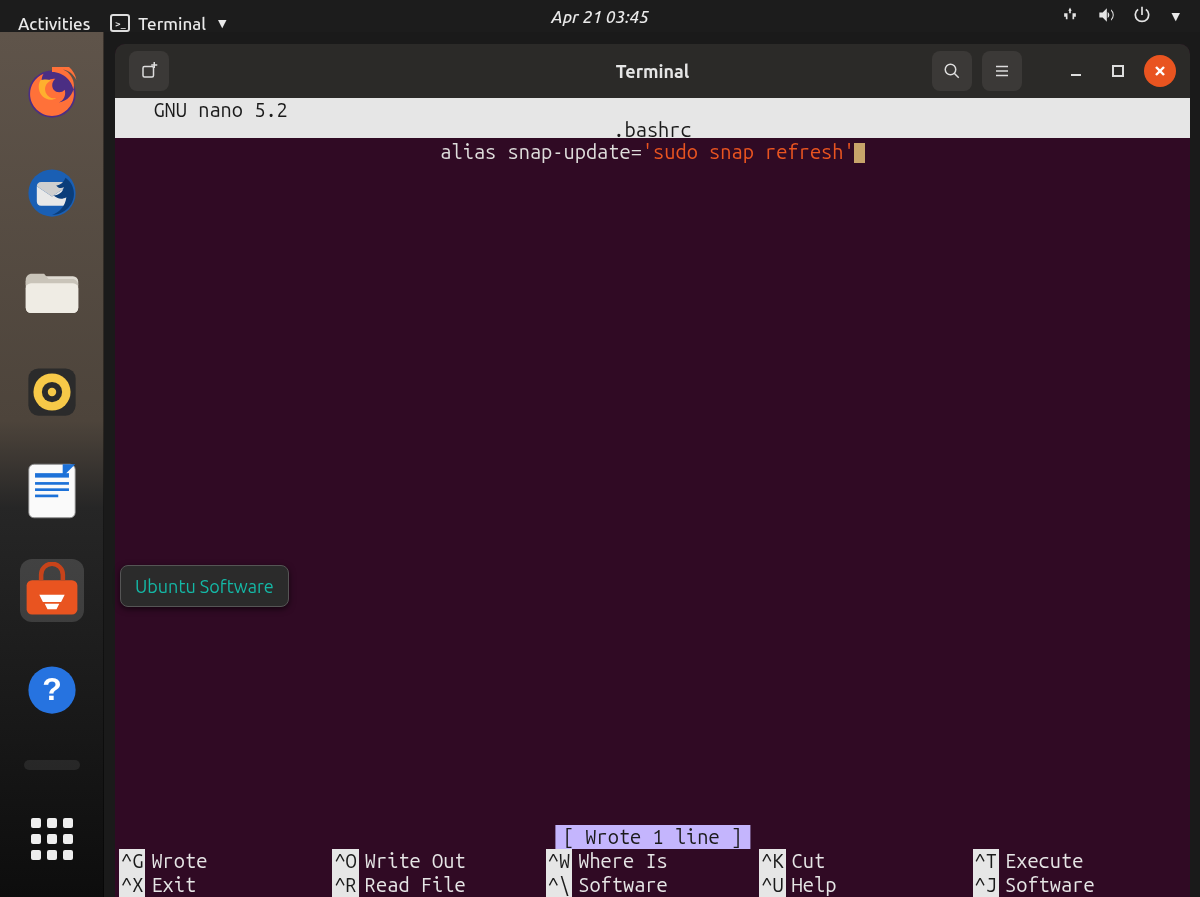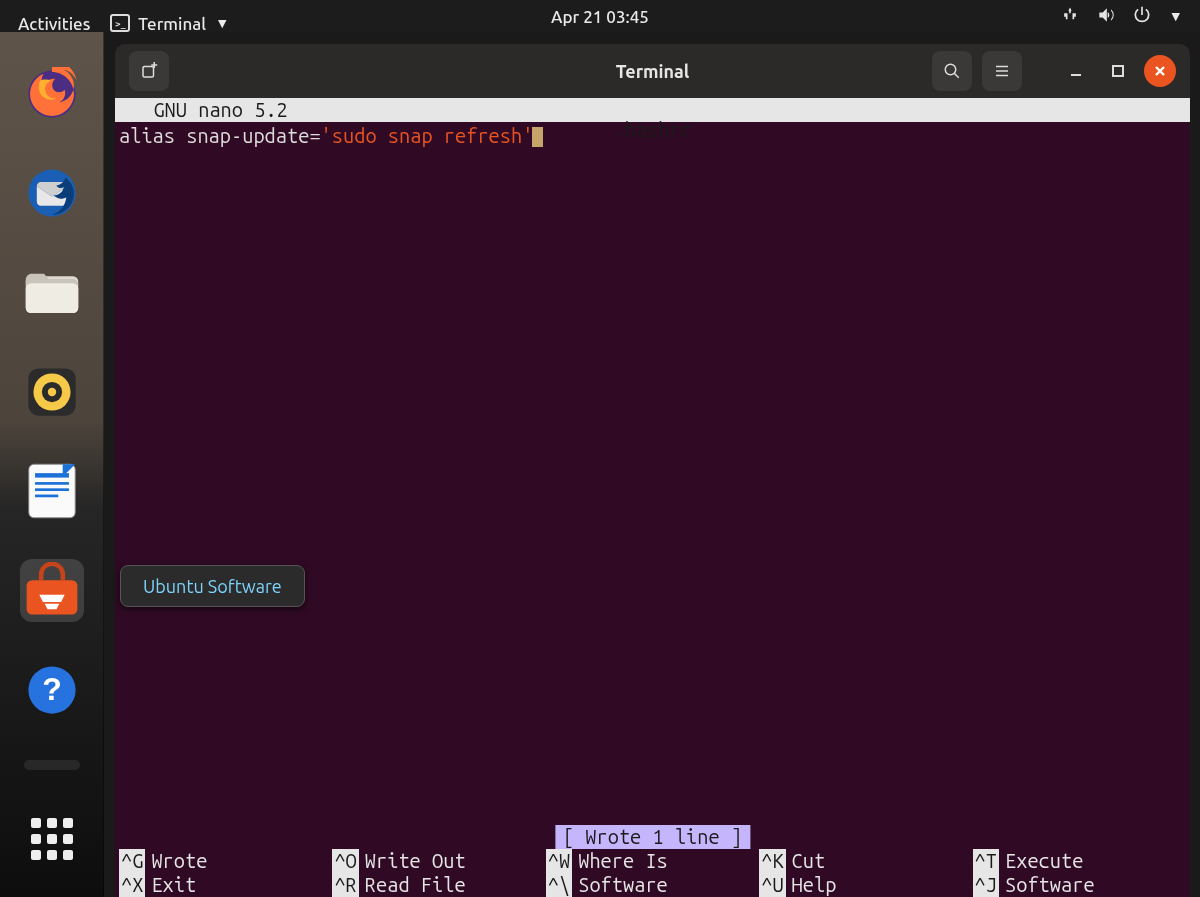--- a/index.html
+++ b/index.html
@@ -5,39 +5,39 @@
   * { box-sizing: border-box; margin: 0; padding: 0; }
   html, body { width: 1200px; height: 897px; overflow: hidden; font-family: "Ubuntu", "DejaVu Sans", sans-serif; background: #1a1a1a; }
   
   
   .top-panel {
     position: absolute; top: 0; left: 0; right: 0; height: 32px;
     background: #1c1c1c; color: #eaeaea; display: flex; align-items: center;
     font-size: 17px; font-weight: 500; z-index: 20;
   }
   .top-panel .left { display: flex; align-items: center; gap: 20px; padding-left: 18px; margin-top: 14px; }
-  .top-panel .center { position: absolute; left: 50%; transform: translateX(-50%); }
+  .top-panel .center { position: absolute; left: 50%; transform: translateX(-50%); font-style: italic; }
   .top-panel .right { margin-left: auto; display: flex; align-items: center; gap: 16px; padding-right: 20px; }
   .app-menu { display: flex; align-items: center; gap: 8px; }
   .term-glyph { display:inline-flex; width:20px; height:18px; border:2px solid #ddd; border-radius:3px; align-items:center; justify-content:center; font-size:10px; }
   .tri-down { font-size: 11px; margin-left:4px; }
   .tray-icon svg { width: 20px; height: 20px; fill: #e4e4e4; }
 
   
   .dock {
     position: absolute; top: 32px; left: 0; bottom: 0; width: 104px;
     background: linear-gradient(180deg,#5f544a 0%, #4d443b 45%, #262626 55%, #0d0d0d 100%);
     display: flex; flex-direction: column; align-items: center; padding-top: 30px; gap: 36px;
     border-right: 1px solid rgba(0,0,0,0.4);
   }
   .dock-icon { width: 64px; height: 64px; border-radius: 12px; display:flex; align-items:center; justify-content:center; position:relative; }
   .dock-icon.selected { background: rgba(255,255,255,0.14); }
   .tooltip {
-    position: absolute; left: 120px; top: 565px; background:#2b2b2b; color:#7dd3fc;
-    border:1px solid #555; border-radius:8px; padding:10px 22px; font-size:18px;
+    position: absolute; left: 120px; top: 565px; background:#2b2b2b; color:#14b8a6;
+    border:1px solid #555; border-radius:8px; padding:10px 14px; font-size:18px;
     box-shadow: 0 2px 6px rgba(0,0,0,0.6); z-index: 30; white-space: nowrap;
   }
   .apps-button { margin-top:auto; margin-bottom:26px; }
   .apps-grid { display:grid; grid-template-columns:repeat(3,10px); grid-template-rows:repeat(3,10px); gap:6px; }
   .apps-grid span { width:10px; height:10px; background:#eee; border-radius:2px; }
 
   
   .terminal-window {
     position: absolute; top: 44px; left: 115px; right: 10px; bottom: 0;
     display: flex; flex-direction: column; border-radius: 10px 10px 0 0; overflow: hidden;
@@ -51,25 +51,25 @@
   .titlebar .tb-center { position:absolute; left:50%; transform:translateX(-50%); }
   .titlebar .tb-right { margin-left:auto; display:flex; gap:10px; align-items:center; }
   .tb-btn { width:40px; height:40px; background:#3b3937; border-radius:8px; display:flex; align-items:center; justify-content:center; color:#ddd; }
   .tb-btn svg { width:18px; height:18px; stroke:#ddd; fill:none; stroke-width:2; }
   .win-close { width:32px; height:32px; border-radius:50%; background:#e95420; color:#fff; display:flex; align-items:center; justify-content:center; font-weight:bold; }
   .win-min, .win-max { width:32px; height:32px; display:flex; align-items:center; justify-content:center; color:#ddd; }
 
   
   .term-body { flex:1; position:relative; font-family: "Ubuntu Mono","DejaVu Sans Mono",monospace; font-size:20px; line-height:24px; }
   .nano-title {
-    background:#e6e6e6; color:#1a1a1a; padding:0 16px; height:24px; display:flex;
+    background:#e6e6e6; color:#1a1a1a; padding:0 16px; height:40px; display:flex;
   }
   .nano-title .nt-left { }
   .nano-title .nt-file { position:absolute; left:50%; transform:translateX(-50%);margin-top:20px; }
-  .editor-line { padding: 2px 4px 0 4px; color:#e6e6e6; white-space:pre; }
+  .editor-line { padding: 2px 4px 0 4px; color:#e6e6e6; white-space:pre;text-align:center; }
   .editor-line .default { color:#dedddb; }
   .editor-line .eq { color:#dedddb; }
   .editor-line .str { color:#e95420; }
   .cursor { display:inline-block; width:11px; height:20px; background:#c7a46a; vertical-align:text-bottom; margin-left:-1px;}
   
   .status-line {
     position:absolute; bottom:48px; left:50%; transform:translateX(-50%);
     background:#c4b5fd; color:#1a1a1a; padding:0 8px;
   }
   .nano-shortcuts {

